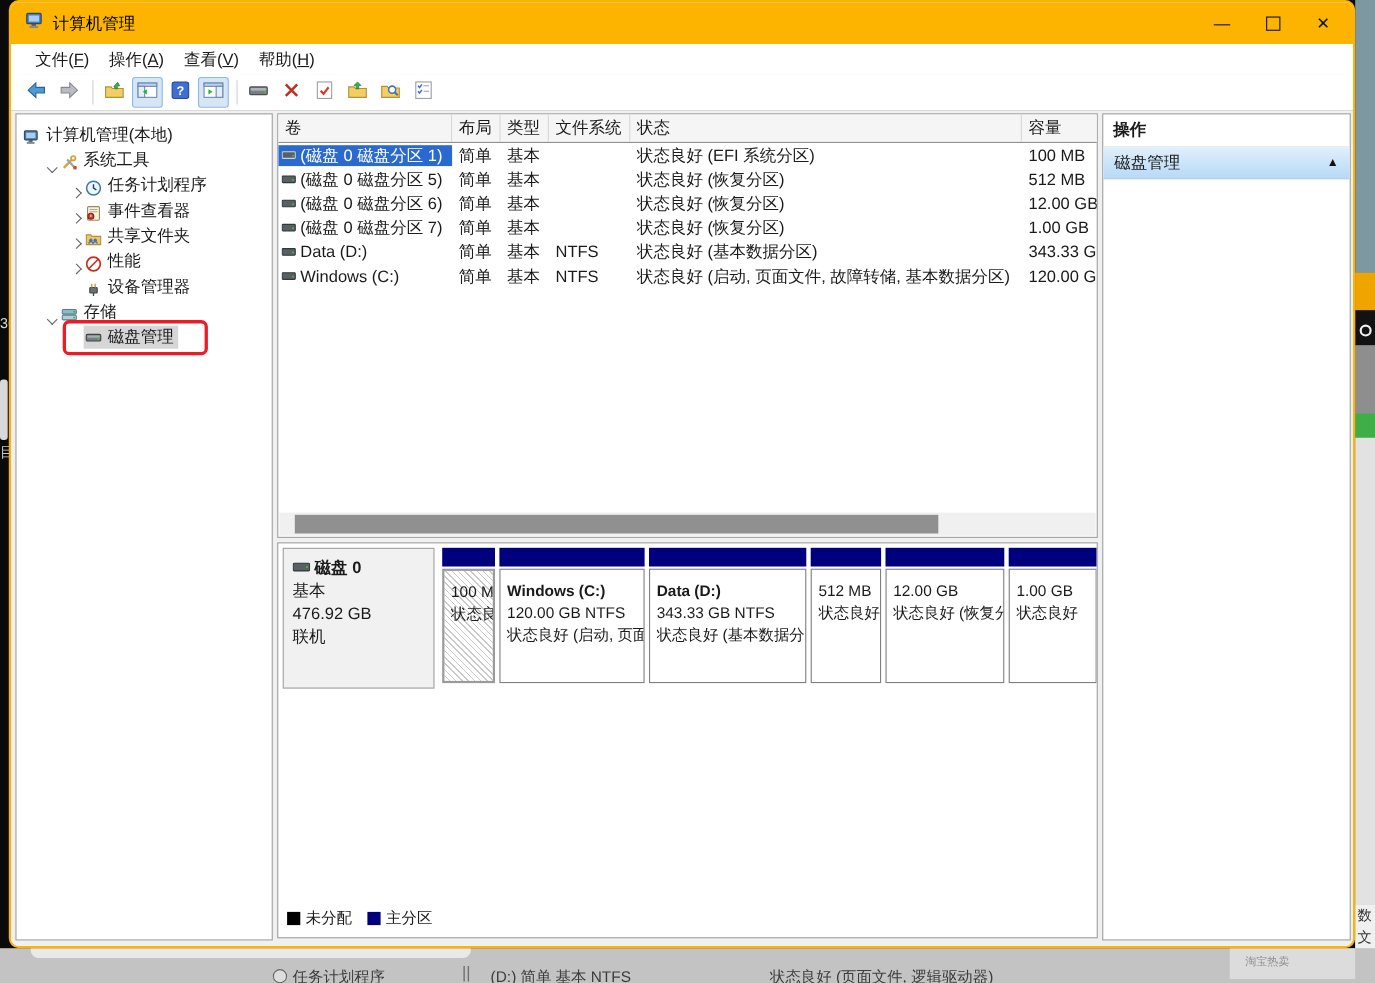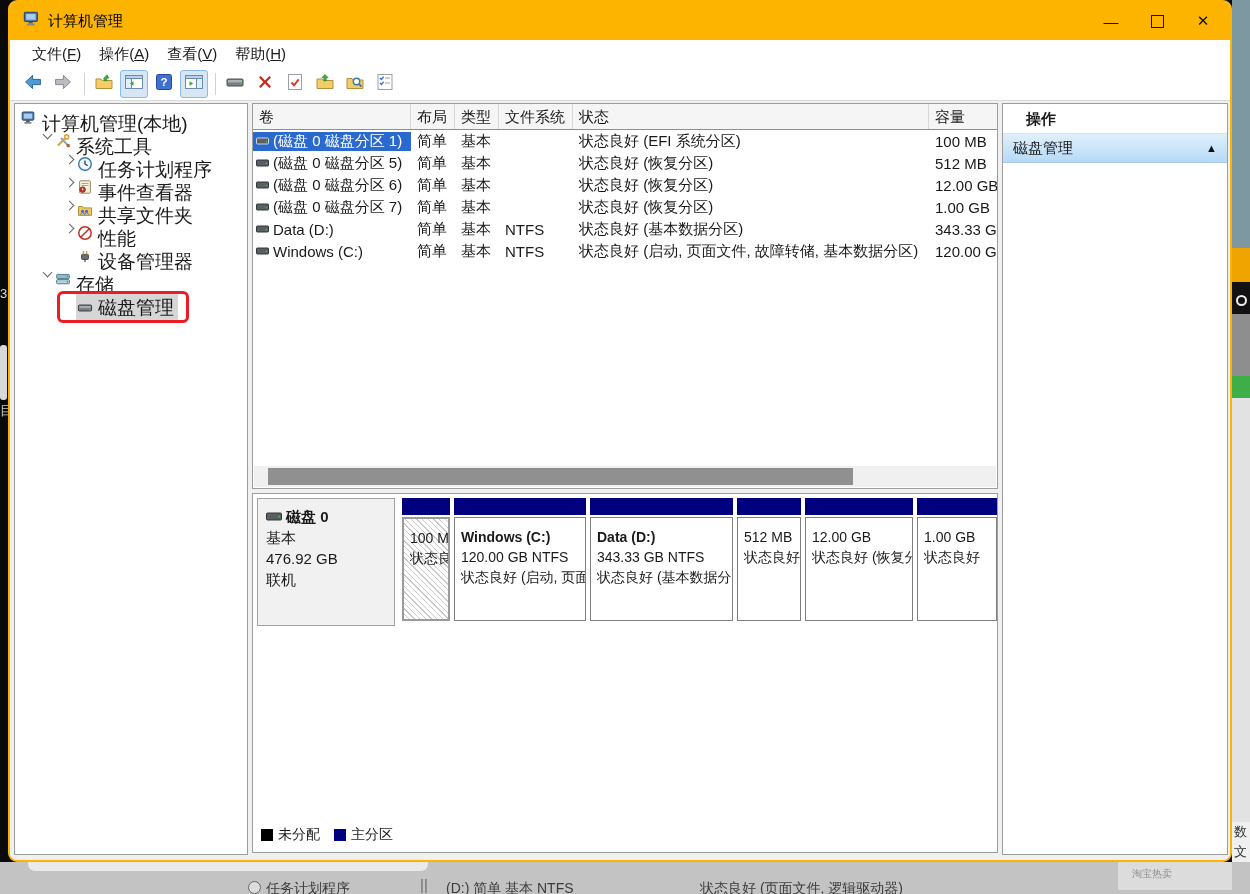--- a/index.html
+++ b/index.html
@@ -39,21 +39,21 @@
   .menu-item{padding:3px 9px;white-space:nowrap}
   .menu-item .key{text-decoration:underline}
   .toolbar{height:32px;flex:0 0 32px;background:#fff;border-bottom:1px solid #d9d9d9;display:flex;align-items:center;padding-left:9px}
   .tb-btn{width:26px;height:26px;display:flex;align-items:center;justify-content:center;border:1px solid transparent;border-radius:3px;margin-right:2px}
   .tb-btn.active{background:#d6e6f5;border-color:#8ebae8}
   .tb-sep{width:1px;height:22px;background:#d2d2d2;margin:0 5px}
   .workspace{flex:1;position:relative;background:#f0f0f0}
   .panel{position:absolute;background:#fff;border:1px solid #9d9d9d;box-sizing:border-box;overflow:hidden}
   
   .tree-panel{left:4px;top:2px;width:234px;height:752px;padding-top:6px}
-  .t-row{display:flex;align-items:flex-start;height:23px;font-size:19px;position:relative;white-space:nowrap}
+  .t-row{display:flex;align-items:flex-end;height:23px;font-size:15px;position:relative;white-space:nowrap}
   .t-lvl0{padding-left:5px}.t-lvl1{padding-left:25px}.t-lvl2{padding-left:47px}
   .chev{width:14px;flex:0 0 14px;display:flex;align-items:center;justify-content:center}
   .chev i{display:block;width:6px;height:6px;border-right:1.3px solid #646464;border-bottom:1.3px solid #646464}
   .chev.exp i{transform:rotate(45deg);margin-top:-2px}
   .chev.col i{transform:rotate(-45deg)}
   .t-icon{width:18px;flex:0 0 18px;height:16px;margin-right:4px;display:flex;align-items:center;justify-content:center}
   .t-wrap{display:flex;align-items:center;padding:1px 4px 1px 0}
   .t-sel .t-wrap{background:#d6d6d6}
   .annotation{position:absolute;left:42px;top:-3px;width:126px;height:26px;border:3px solid #ed1c24;border-radius:6px;pointer-events:none;z-index:5}
   
@@ -82,21 +82,21 @@
   .p-body div{overflow:hidden;white-space:nowrap}
   .p-name{font-weight:bold}
   .hatched .p-body{border:2px solid #9a9a9a;
      background:repeating-linear-gradient(45deg,#ffffff 0 3px,#c9c9c9 3px 4px)}
   .w48{width:48px}.w132{width:132px}.w143{width:143px}.w64{width:64px}.w108{width:108px}.w80{width:80px}
   .legend{position:absolute;left:8px;bottom:8px;display:flex;align-items:center;font-size:14px}
   .legend .sq{width:12px;height:12px;margin-right:5px}
   .legend .lg-item{display:flex;align-items:center;margin-right:14px}
   
   .actions-panel{left:992px;top:2px;width:226px;height:752px}
-  .ap-header{height:29px;line-height:29px;font-weight:bold;font-size:15px;padding-left:23px;border-bottom:1px solid #e0e0e0}
+  .ap-header{height:29px;line-height:29px;font-weight:bold;font-size:15px;padding-left:9px;border-bottom:1px solid #e0e0e0}
   .ap-section{height:28px;display:flex;align-items:center;font-size:15px;padding:0 10px;
               background:linear-gradient(#dff0fb,#b7d9f7);border-bottom:1px solid #a8c8e4}
   .ap-section .tri{margin-left:auto;font-size:11px;color:#111}
   .ap-more{height:30px;display:flex;align-items:center;font-size:15px;padding:0 10px 0 40px}
   .ap-more .tri{margin-left:auto;font-size:13px;color:#111}
   .splitter{position:absolute;left:242px;top:388px;width:746px;height:4px}
 </style>
 </head>
 <body>
 

